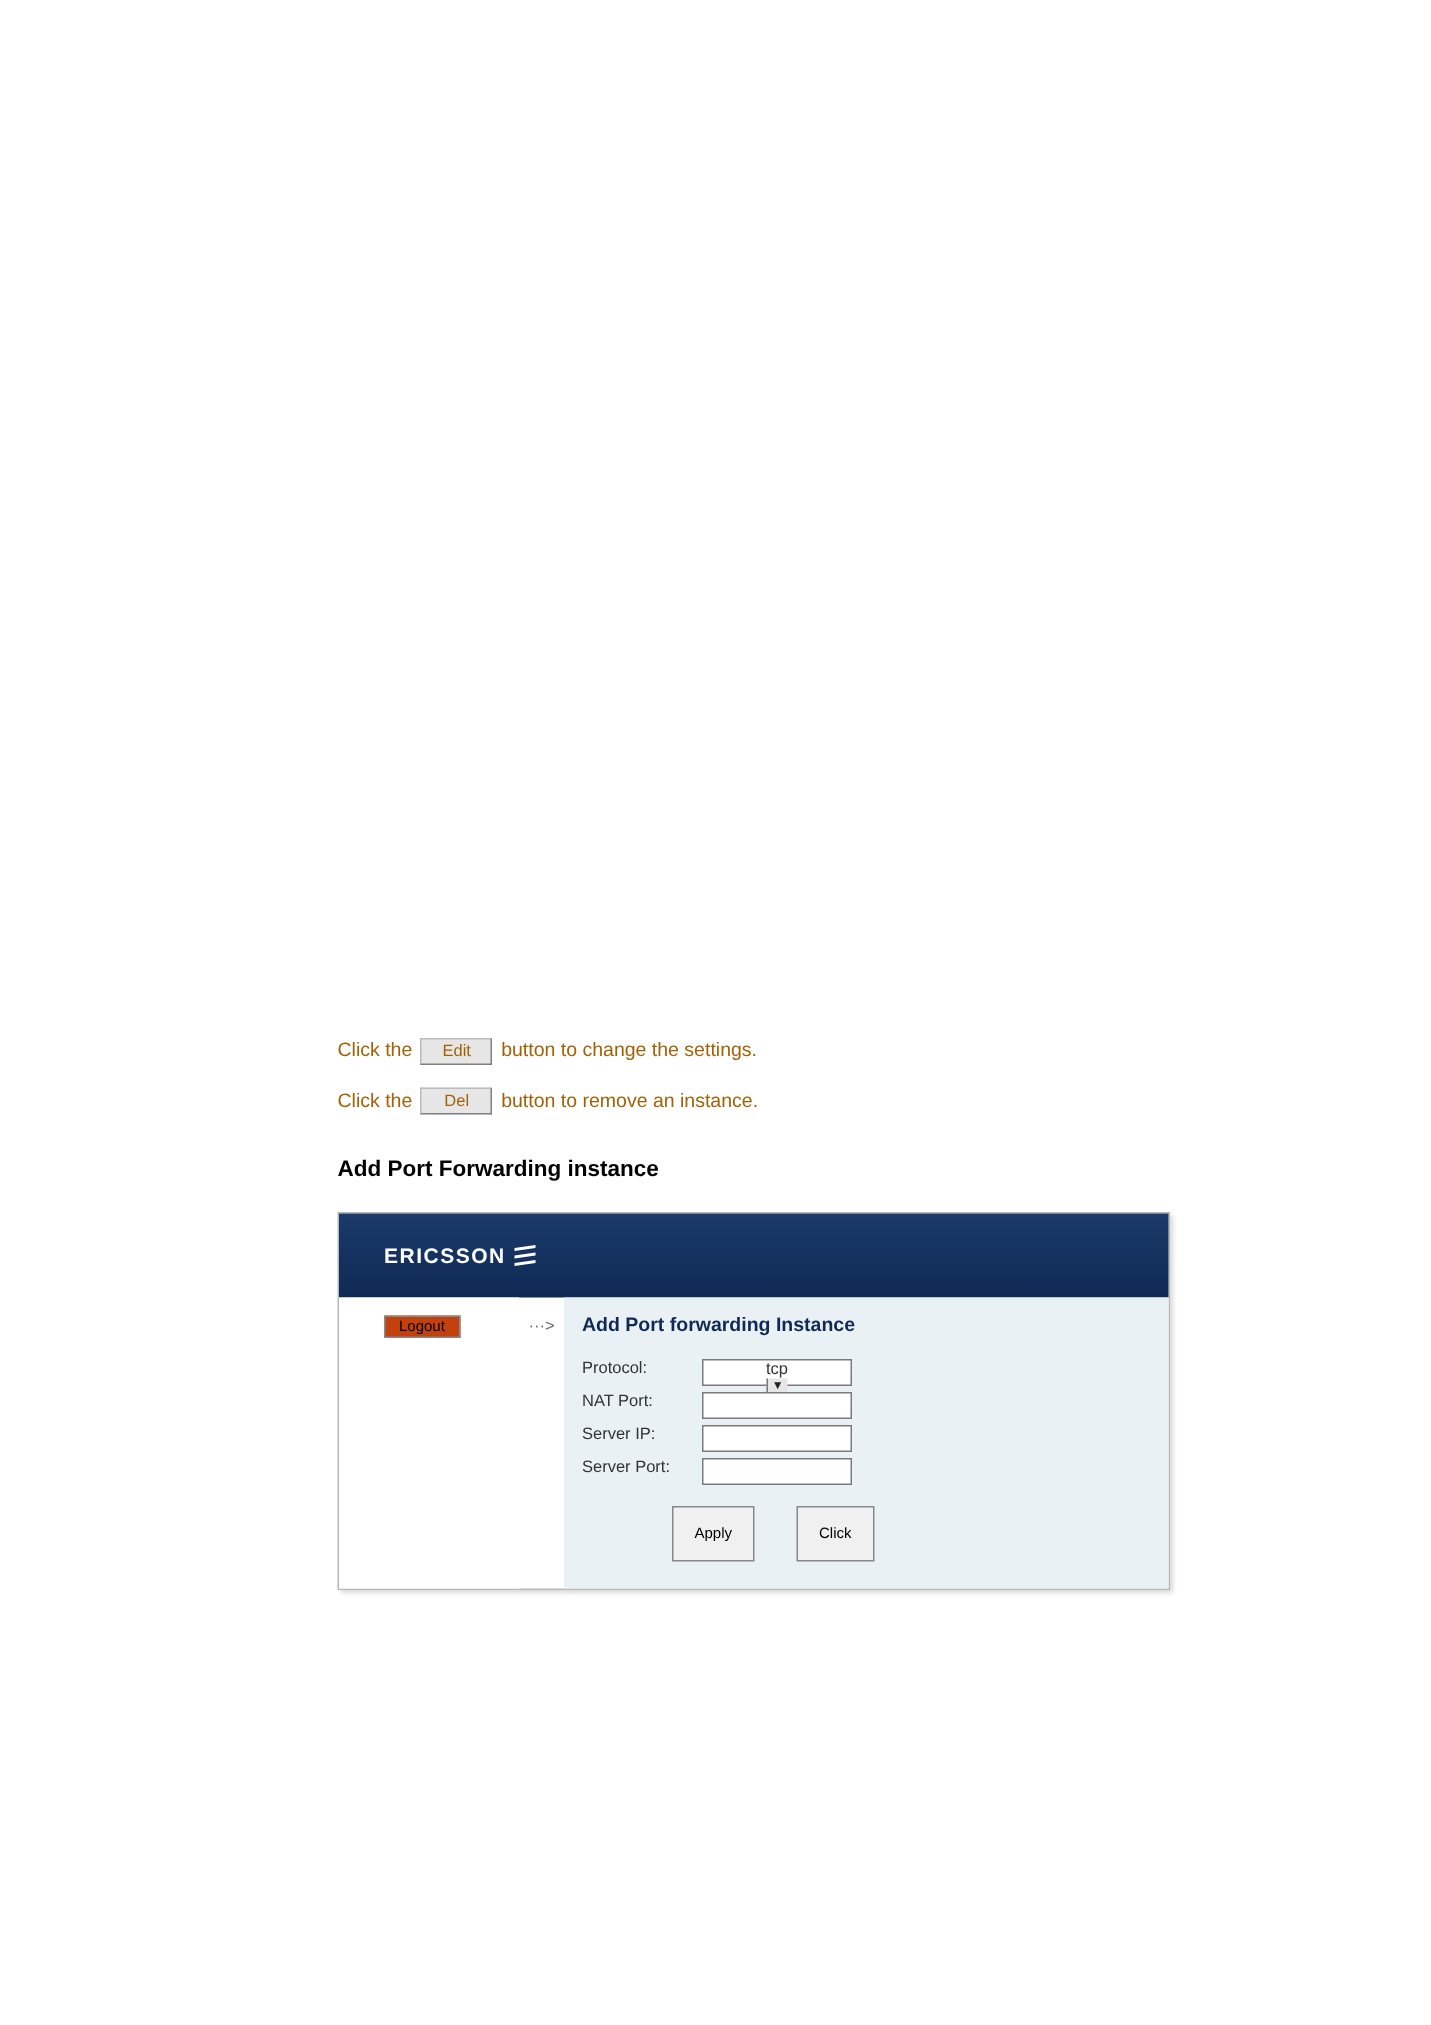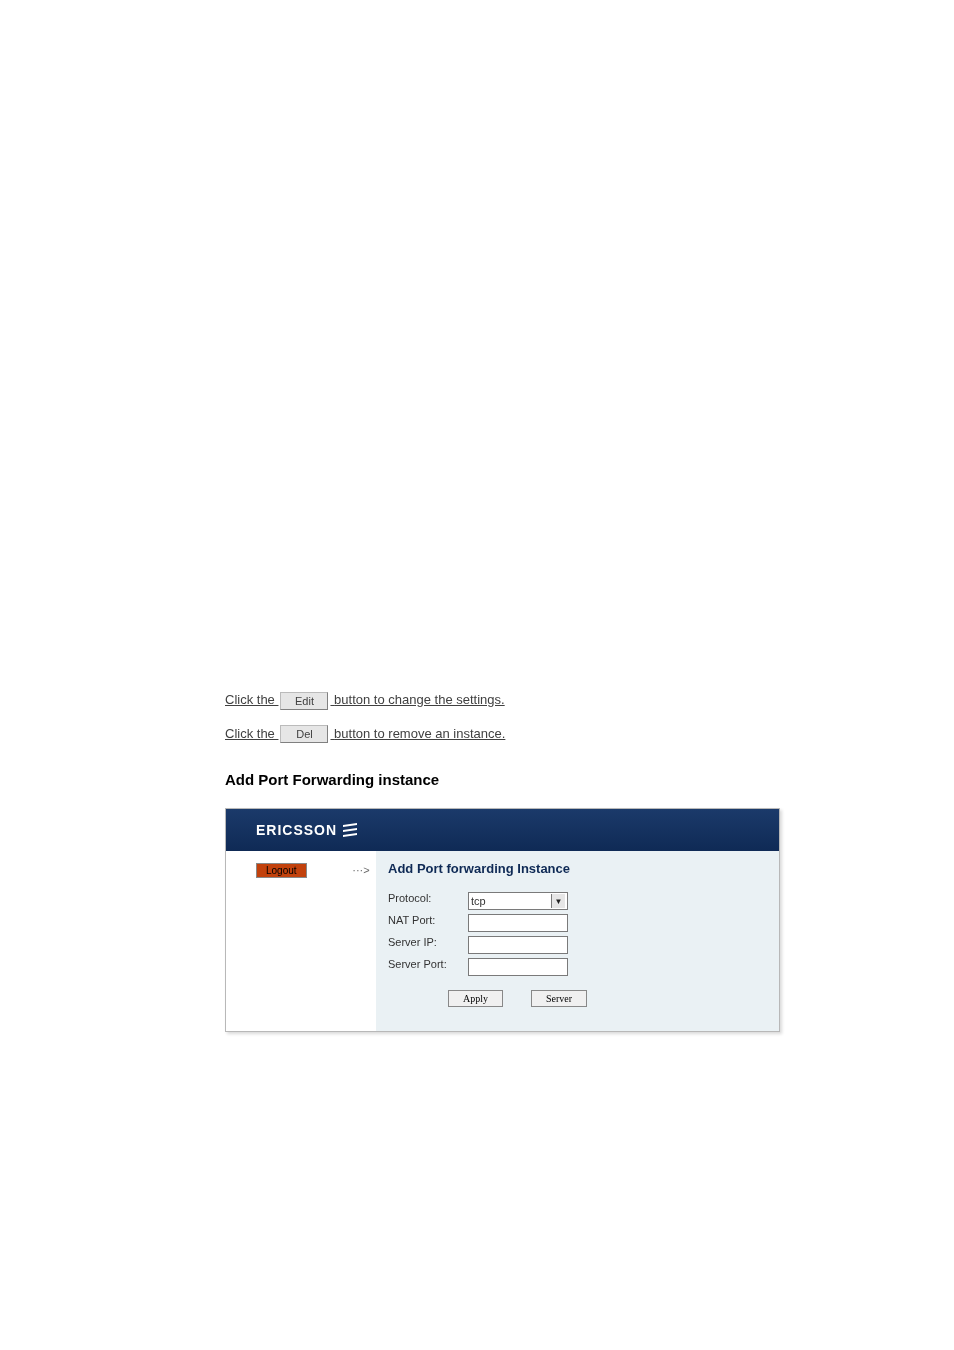--- a/index.html
+++ b/index.html
@@ -16,22 +16,21 @@
     width: 954px;
     min-height: 1350px;
     position: relative;
     padding-top: 690px;
   }
   .body-text {
     margin-left: 225px;
     margin-right: 180px;
     font-size: 13px;
     line-height: 1.5;
-    color: #404040;
-    text-decoration: underline;
+    color: #a16207;
   }
   .body-text p { margin: 0 0 14px 0; }
   .btn-inline {
     display: inline-block;
     border: 1px solid #808080;
     border-top-color:#bbb; border-left-color:#bbb;
     background: #e6e6e6;
     padding: 0 8px;
     height: 18px;
     line-height: 16px;
@@ -56,21 +55,21 @@
   .shot-wrap {
     margin: 20px 0 0 225px;
     width: 555px;
     border:1px solid #b8b8b8;
     box-shadow: 2px 2px 3px rgba(0,0,0,0.15);
     background:#fff;
     font-family: Verdana, Arial, sans-serif;
   }
   .shot-header{
     background: linear-gradient(#1b3a6a,#0f2a55);
-    height:42px;
+    height:56px;
     display:flex; align-items:center;
     padding-left:30px;
   }
   .logo-txt{
     color:#fff; font-weight:bold; font-size:14px; letter-spacing:1px;
     display:flex; align-items:center; gap:6px;
   }
   .logo-bars{display:inline-flex; flex-direction:column; gap:3px; transform:skewY(-8deg);}
   .logo-bars span{display:block;width:14px;height:2px;background:#fff;}
   .shot-body{
@@ -111,36 +110,37 @@
   }
   .form-row label{width:80px;}
   .sel{
     border:1px solid #7a7a7a;
     font-size:11px;
     height:18px;
     background:#fff;
     padding:0 2px;
     display:inline-flex; align-items:center; justify-content:space-between;
     width:100px;
+    flex-direction:column;
   }
   .sel .caret{
     width:14px; height:14px;
     border-left:1px solid #7a7a7a;
     display:inline-flex; align-items:center; justify-content:center;
     background:#e6e6e6;
     font-size:8px; color:#222;
   }
   .txt{
     border:1px solid #7a7a7a;
     height:18px; width:100px; background:#fff;
   }
   .btn-row{margin-top:14px; display:flex; gap:28px; margin-left:60px;}
   .small-btn{
     border:1px solid #888; background:#f0f0f0;
-    font-size:10px; padding:2px 14px; cursor:pointer;font-family:Liberation Serif, serif;
+    font-size:10px; padding:12px 14px; cursor:pointer;
   }
 </style>
 </head>
 <body>
 
 <div class="page">
 
   <div class="body-text">
     <p>
       <span>Click the </span>
@@ -190,19 +190,19 @@
           <label>Server IP:</label>
           <div class="txt"></div>
         </div>
         <div class="form-row">
           <label>Server Port:</label>
           <div class="txt"></div>
         </div>
 
         <div class="btn-row">
           <button class="small-btn">Apply</button>
-          <button class="small-btn">Server</button>
+          <button class="small-btn">Click</button>
         </div>
       </div>
     </div>
   </div>
 
 </div>
 
 </body></html>

